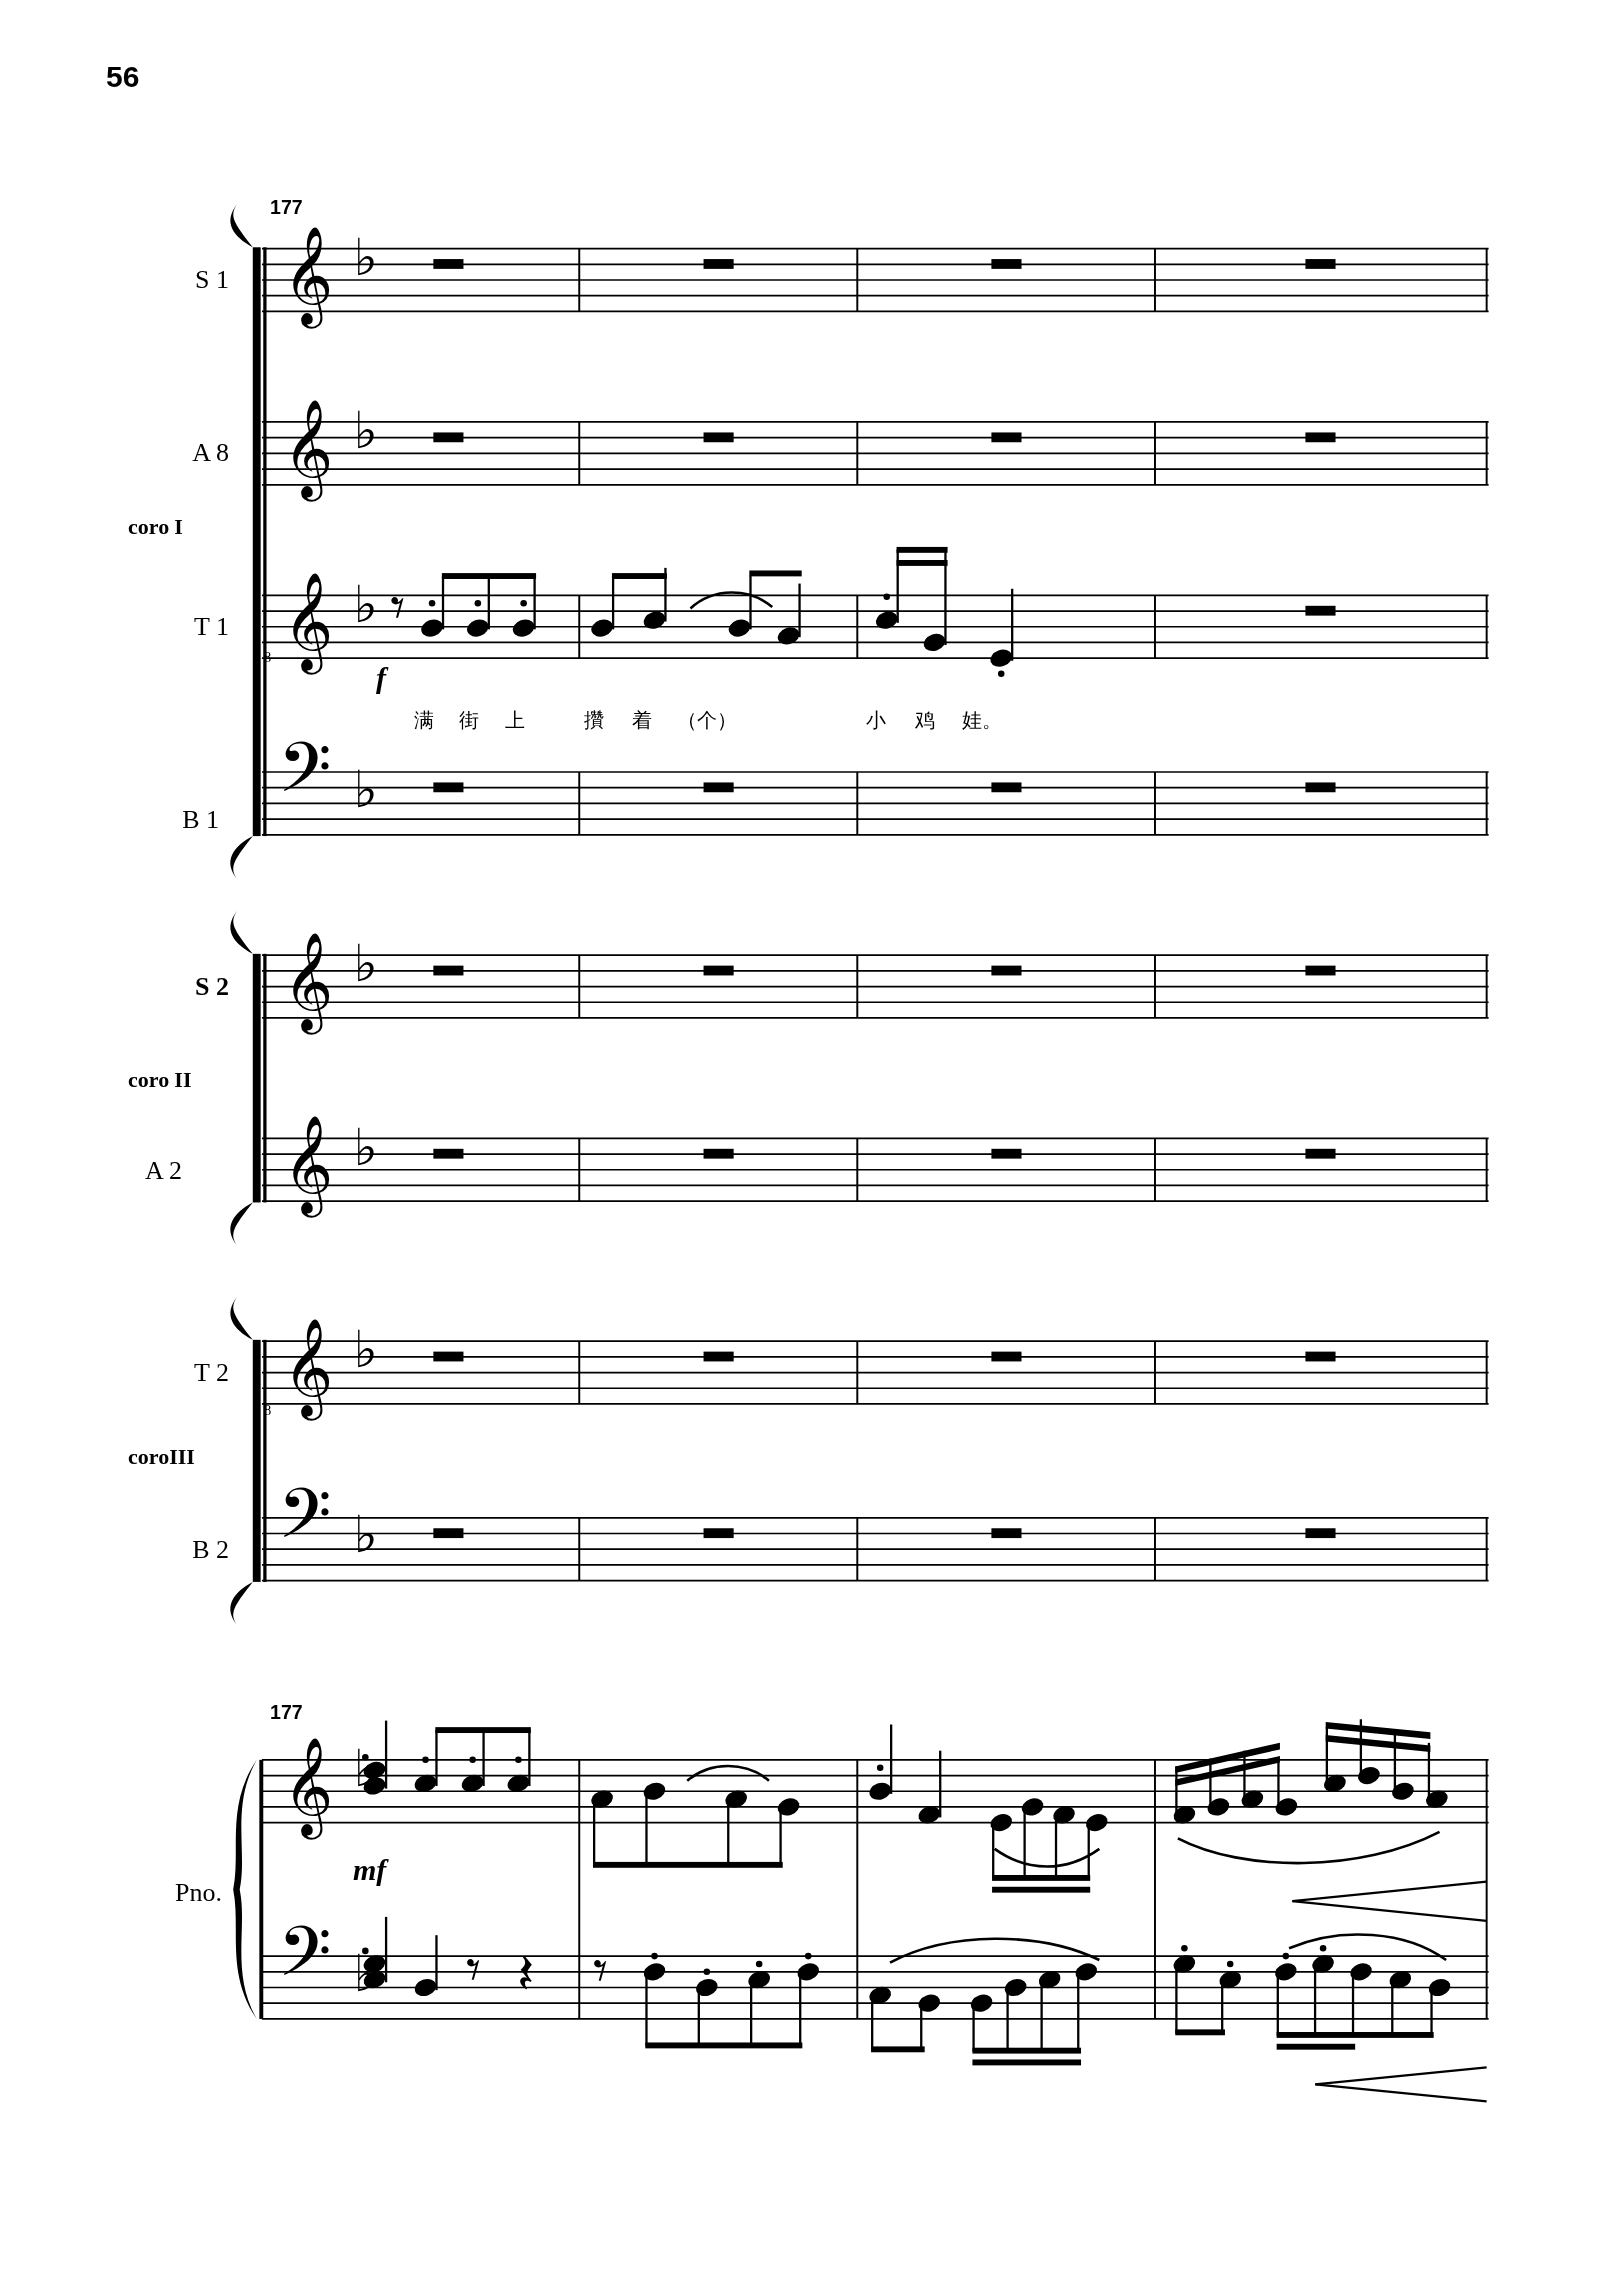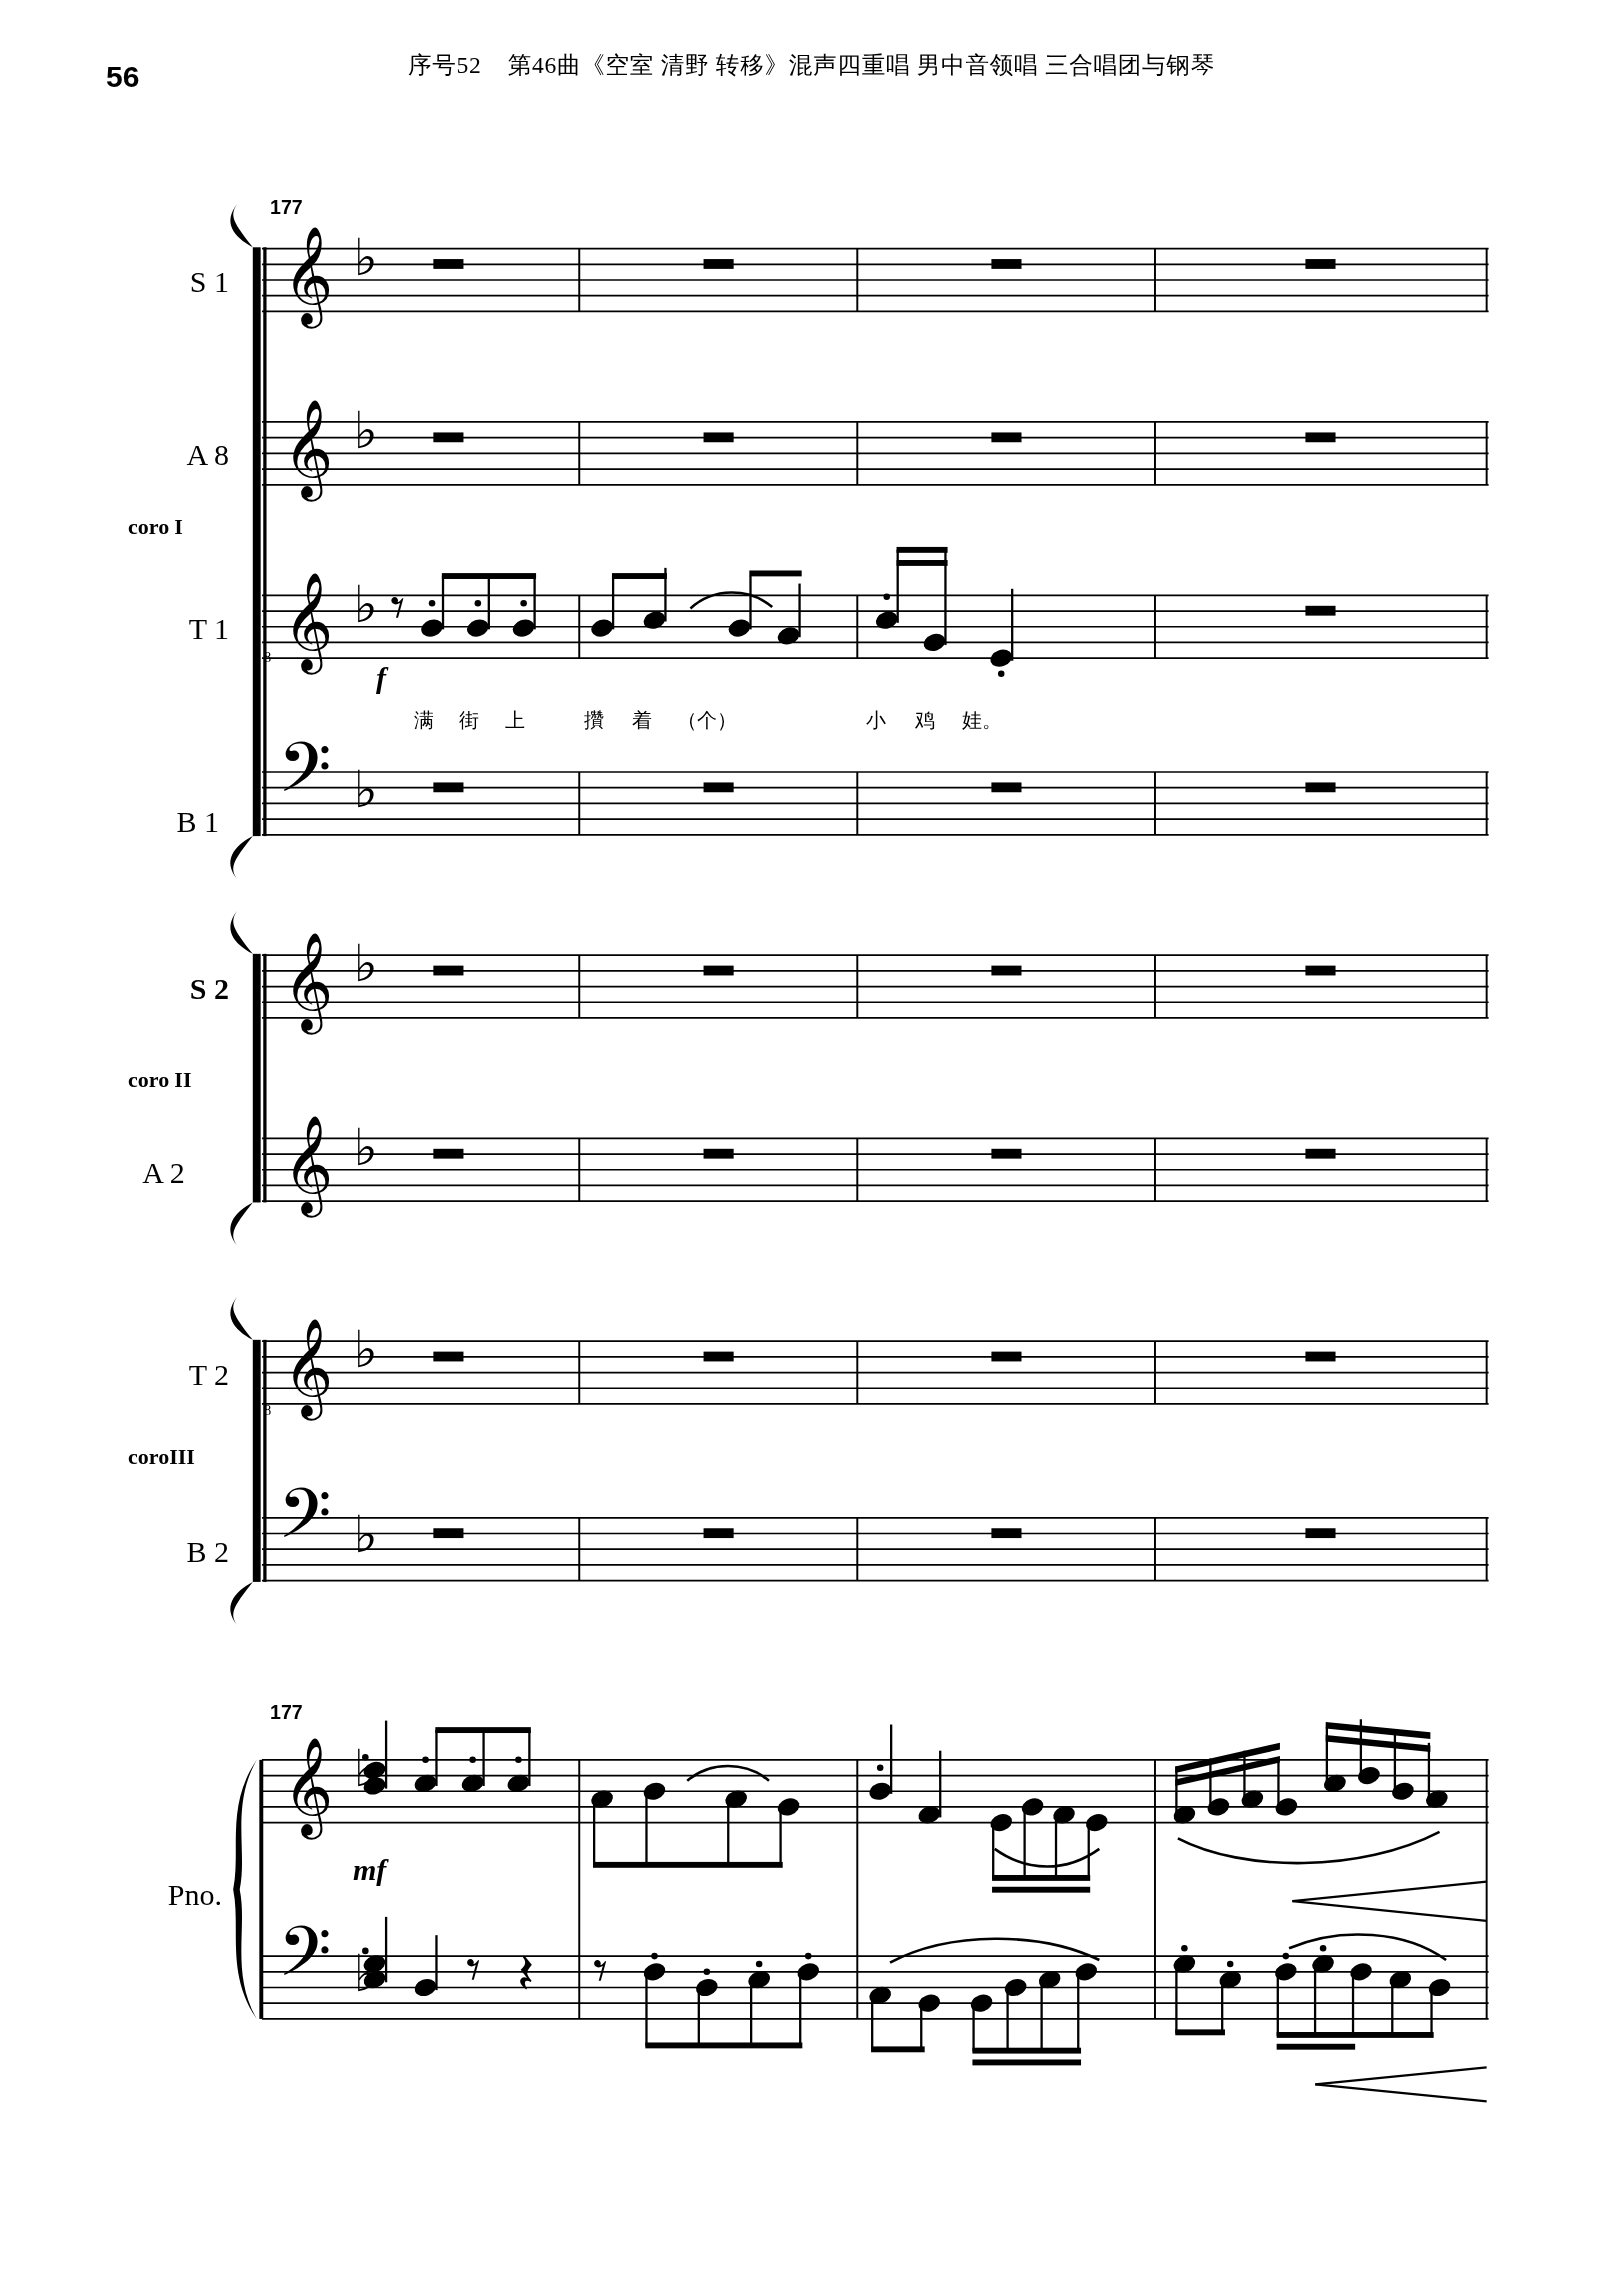--- a/index.html
+++ b/index.html
@@ -44,21 +44,21 @@
     left: 0;
     top: 0;
     width: 1623px;
     height: 2295px;
   }
 
   
   .stave-label {
     position: absolute;
     font-family: "Liberation Serif", serif;
-    font-size: 30px;
+    font-size: 26px;
     text-align: right;
     white-space: nowrap;
   }
   .group-label {
     position: absolute;
     font-family: "Liberation Serif", serif;
     font-weight: bold;
     font-size: 22px;
     white-space: nowrap;
   }
@@ -87,23 +87,20 @@
     font-family: "Liberation Serif", serif;
     font-size: 14.4px;
   }
 </style>
 </head>
 <body>
 
 <div id="page-number">56</div>
 
 <div id="header-block">
-  <div class="line2">
-    <span class="seq-no">序号52</span><span>第46曲《空室  清野  转移》混声四重唱  男中音领唱  三合唱团与钢琴</span>
-  </div>
 </div>
 
 <svg id="score" viewBox="0 0 2480 3508" xmlns="http://www.w3.org/2000/svg">
   <defs>
 
     <g id="nh">
       <ellipse cx="0" cy="0" rx="17" ry="12.5" transform="rotate(-20)"></ellipse>
     </g>
 
     <g id="mrest">

